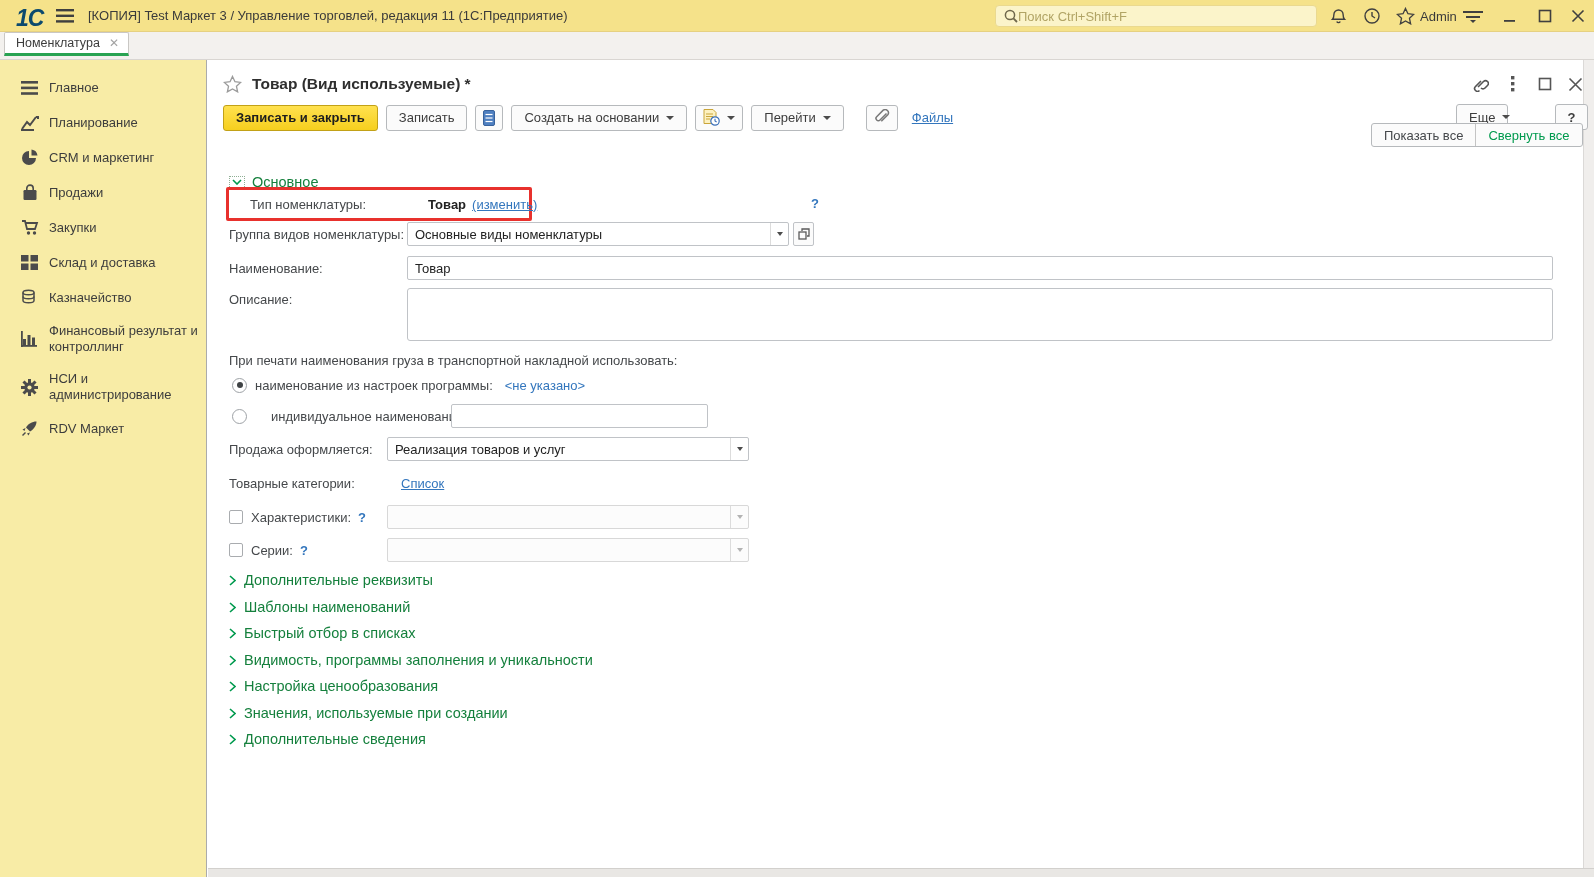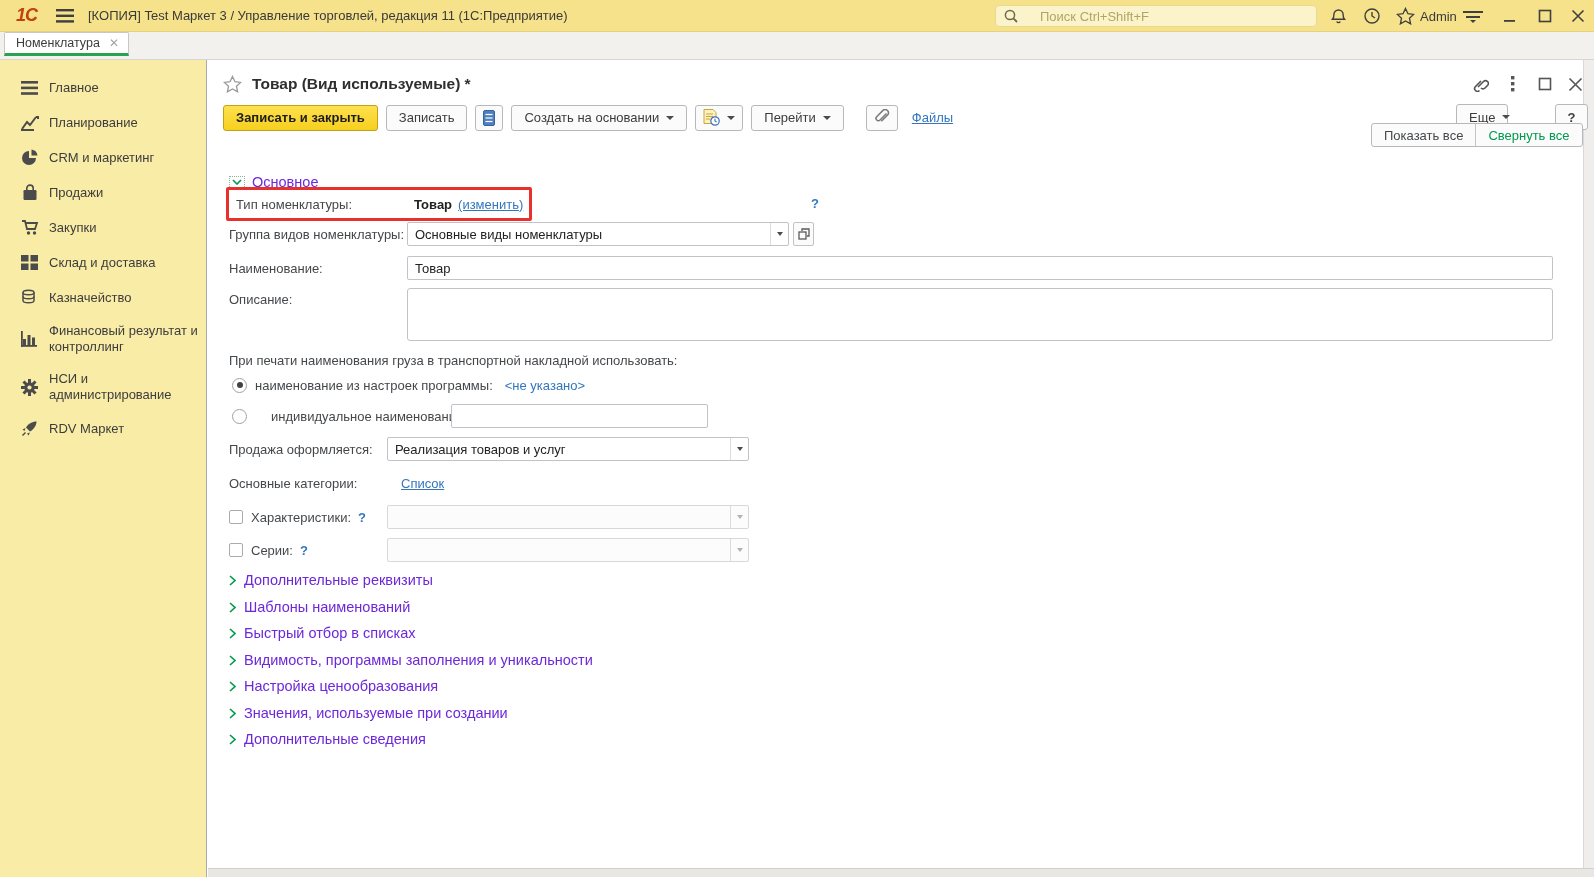--- a/index.html
+++ b/index.html
@@ -2,29 +2,29 @@
 <html><head>
 <meta charset="utf-8">
 <style>
   * { margin:0; padding:0; box-sizing:border-box; }
   html,body { width:1594px; height:877px; overflow:hidden;
     font-family:"Liberation Sans","DejaVu Sans",sans-serif; font-size:13px; color:#45484b; }
 
   
   .titlebar { position:absolute; left:0; top:0; width:1594px; height:32px;
     background:#f5e28a; border-bottom:1px solid #e6d181; }
-  .logo { position:absolute; left:16px; top:5px; color:#c2410c; font-weight:bold;
-    font-size:18px; font-style:italic; letter-spacing:-1px; }
+  .logo { position:absolute; left:16px; top:5px; color:#0c4a6e; font-weight:bold;
+    font-size:23px; font-style:italic; letter-spacing:-1px; }
   .main-menu-icon { position:absolute; left:56px; top:9px; }
   .titlebar-title { position:absolute; left:88px; top:8px; color:#3a3a3a; font-size:13px; }
   .search-box { position:absolute; left:995px; top:5px; width:322px; height:22px;
     background:#fbf4ca; border:1px solid #ead98f; border-radius:4px;
     display:flex; align-items:center; padding:0 8px; }
   .search-box input { border:none; outline:none; background:transparent; width:100%;
-    font-size:13px; color:#6b6348; margin-left:22px; font-family:inherit; }
+    font-size:13px; color:#6b6348; margin-left:0; font-family:inherit; }
   .search-box input::placeholder { color:#b1a465; }
   .tb-ico { position:absolute; top:7px; width:20px; height:18px; display:flex;
     align-items:center; justify-content:center; cursor:pointer; }
   .tb-user { position:absolute; top:9px; left:1420px; color:#3a3a3a; font-size:13px; cursor:pointer; }
 
   
   .tabbar { position:absolute; left:0; top:32px; width:1594px; height:28px;
     background:#f3f1ee; border-bottom:1px solid #d9d6d2; }
   .tab { position:absolute; left:4px; top:0; height:24px; background:#ffffff;
     border:1px solid #c9c7c4; border-bottom:3px solid #29a352; border-radius:2px 2px 0 0;
@@ -77,25 +77,25 @@
 
   
   .row { position:absolute; left:15px; right:41px; display:flex; align-items:center; padding-left:6px; }
   .flabel { color:#45484b; font-size:13px; }
   .w178 { width:178px; flex:0 0 178px; }
   .w158 { width:158px; flex:0 0 158px; }
 
   .section-head { position:absolute; left:21px; top:114px; display:flex; align-items:center; cursor:pointer; }
   .chevron-box { width:16px; height:13px; border:1px dotted #8fae94; display:flex;
     align-items:center; justify-content:center; margin-right:7px; }
-  .green-title { color:#6d28d9; font-size:14.5px; }
+  .green-title { color:#15803d; font-size:14.5px; }
 
   .type-row { top:127px; height:34px; }
   .red-box { position:absolute; left:3px; top:0; height:34px; border:3px solid #e8312d;
-    border-radius:2px; display:flex; align-items:center; padding:0 14px 0 7px; width:306px; }
+    border-radius:2px; display:flex; align-items:center; padding:0 14px 0 21px; width:306px; }
   .type-value { font-weight:bold; color:#222; }
   .help-q { color:#3376bd; font-weight:bold; cursor:pointer; }
   .type-help { position:absolute; left:588px; top:9px; }
 
   .field-input { height:24px; border:1px solid #c0c3c7; border-radius:2px; background:#fff;
     font-size:13px; color:#222; padding:0 7px; font-family:inherit; outline:none; }
   .combo { height:24px; border:1px solid #c0c3c7; border-radius:2px; background:#fff;
     display:flex; align-items:stretch; cursor:pointer; }
   .combo-text { display:flex; align-items:center; padding:0 7px; color:#222; flex:1; white-space:nowrap; overflow:hidden; }
   .combo-arrow { width:18px; border-left:1px solid #dcdcdc; display:flex; align-items:center; justify-content:center; }
@@ -496,21 +496,21 @@
 
   <div class="row sale-row">
     <span class="flabel w158">Продажа оформляется:</span>
     <div class="combo combo-362">
       <span class="combo-text">Реализация товаров и услуг</span>
       <span class="combo-arrow"></span>
     </div>
   </div>
 
   <div class="row cat-row">
-    <span class="flabel w158">Основные категории:</span>
+    <span class="flabel w158">Товарные категории:</span>
     <span class="link list-link">Список</span>
   </div>
 
   <div class="row chk-row char-row">
     <span class="checkbox"></span>
     <span class="flabel">Характеристики:</span>
     <span class="help-q">?</span>
     <div class="combo combo-362 disabled">
       <span class="combo-text"></span>
       <span class="combo-arrow"></span>

